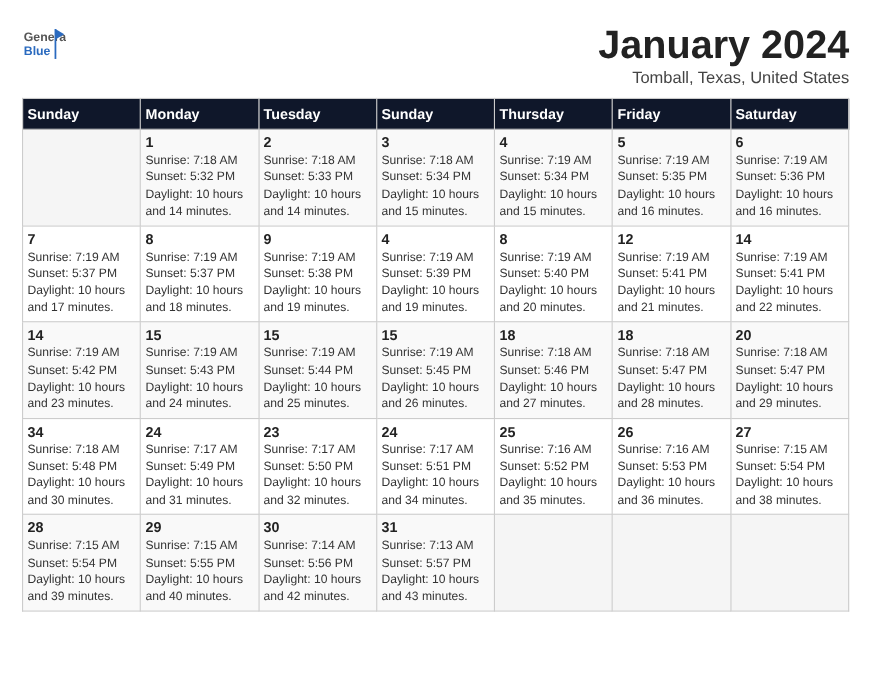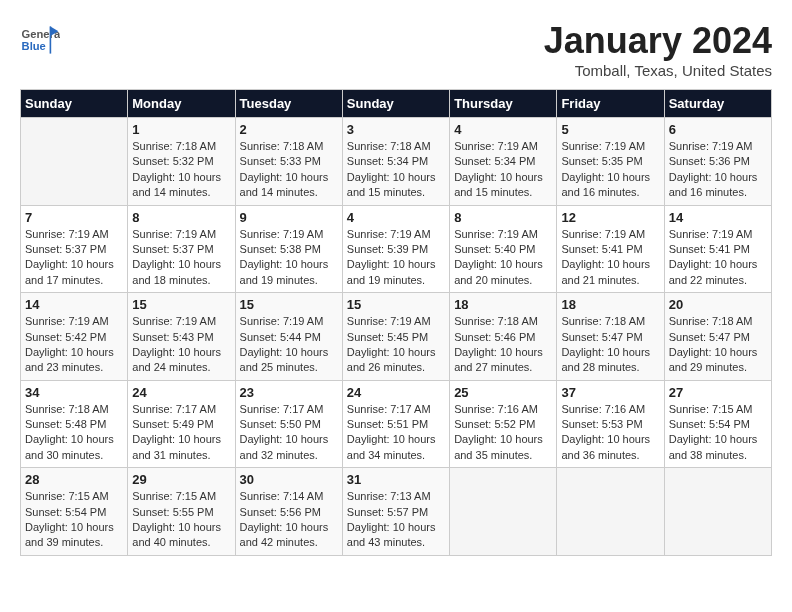--- a/index.html
+++ b/index.html
@@ -214,21 +214,21 @@
         </td>
         <td>
           <span class="day-number">24</span>
           <div class="day-info">Sunrise: 7:17 AM<br>Sunset: 5:51 PM<br>Daylight: 10 hours and 34 minutes.</div>
         </td>
         <td>
           <span class="day-number">25</span>
           <div class="day-info">Sunrise: 7:16 AM<br>Sunset: 5:52 PM<br>Daylight: 10 hours and 35 minutes.</div>
         </td>
         <td>
-          <span class="day-number">37</span>
+          <span class="day-number">26</span>
           <div class="day-info">Sunrise: 7:16 AM<br>Sunset: 5:53 PM<br>Daylight: 10 hours and 36 minutes.</div>
         </td>
         <td>
           <span class="day-number">27</span>
           <div class="day-info">Sunrise: 7:15 AM<br>Sunset: 5:54 PM<br>Daylight: 10 hours and 38 minutes.</div>
         </td>
       </tr>
       <tr>
         <td>
           <span class="day-number">28</span>

